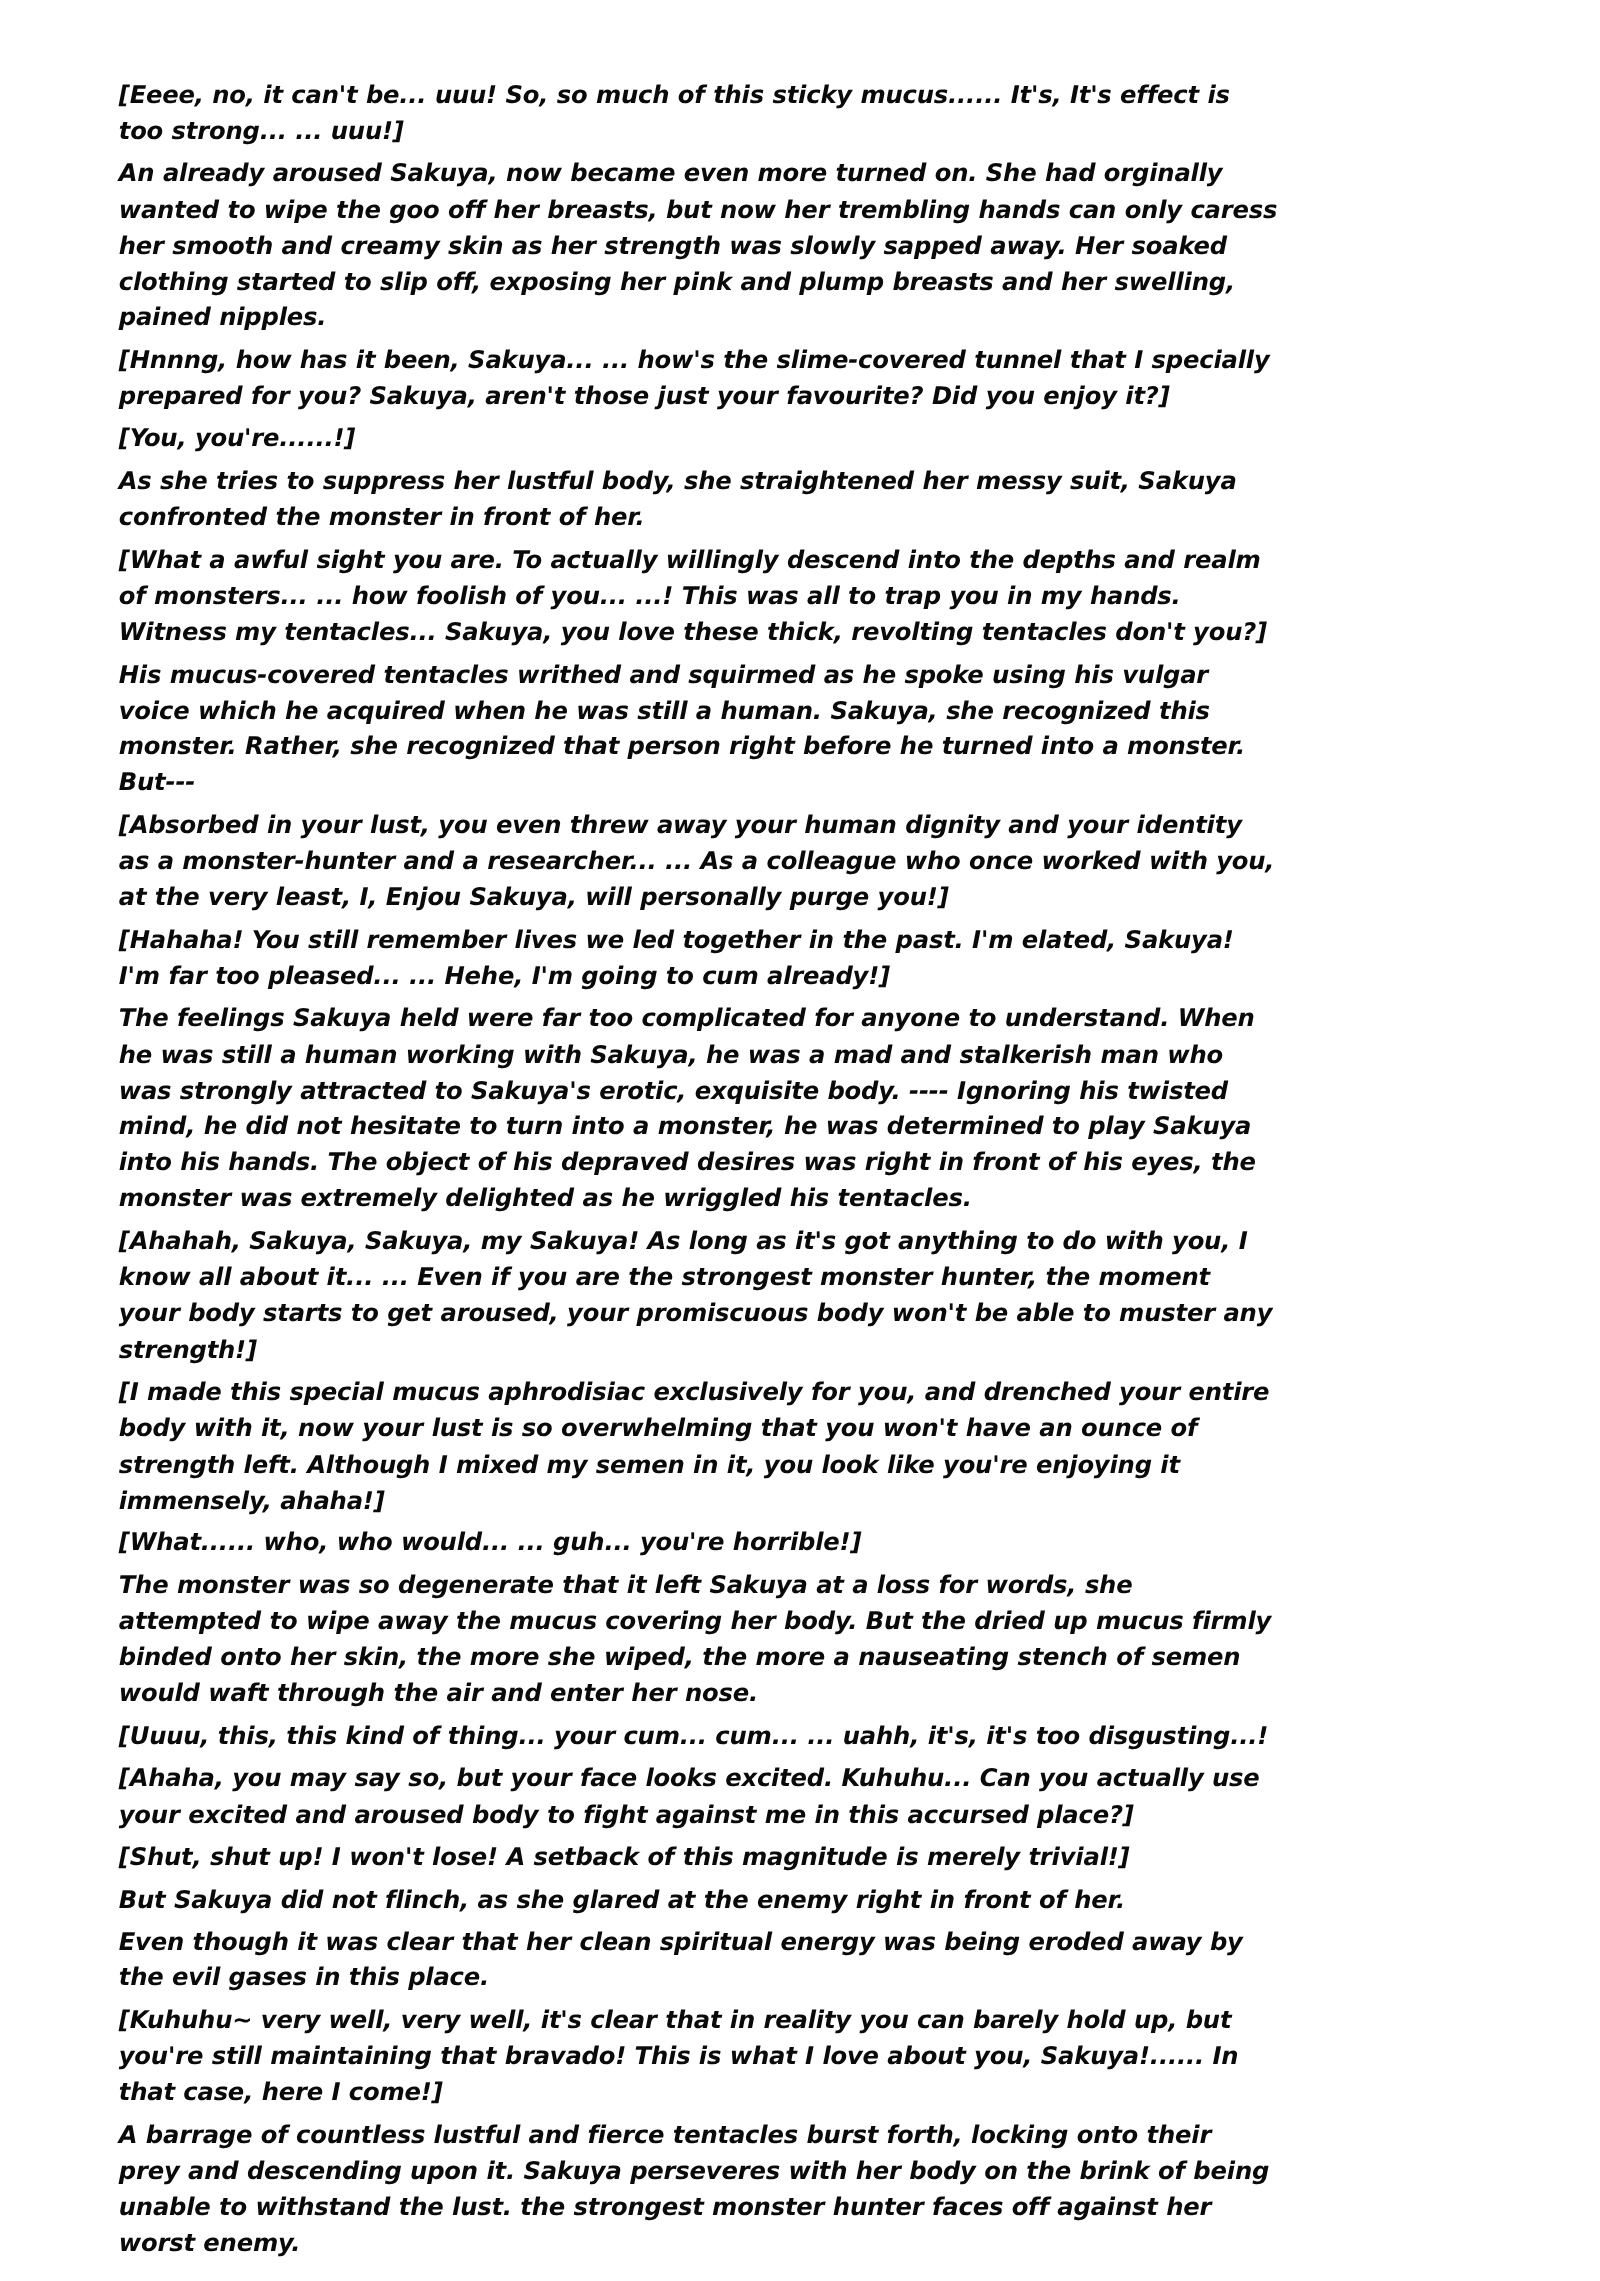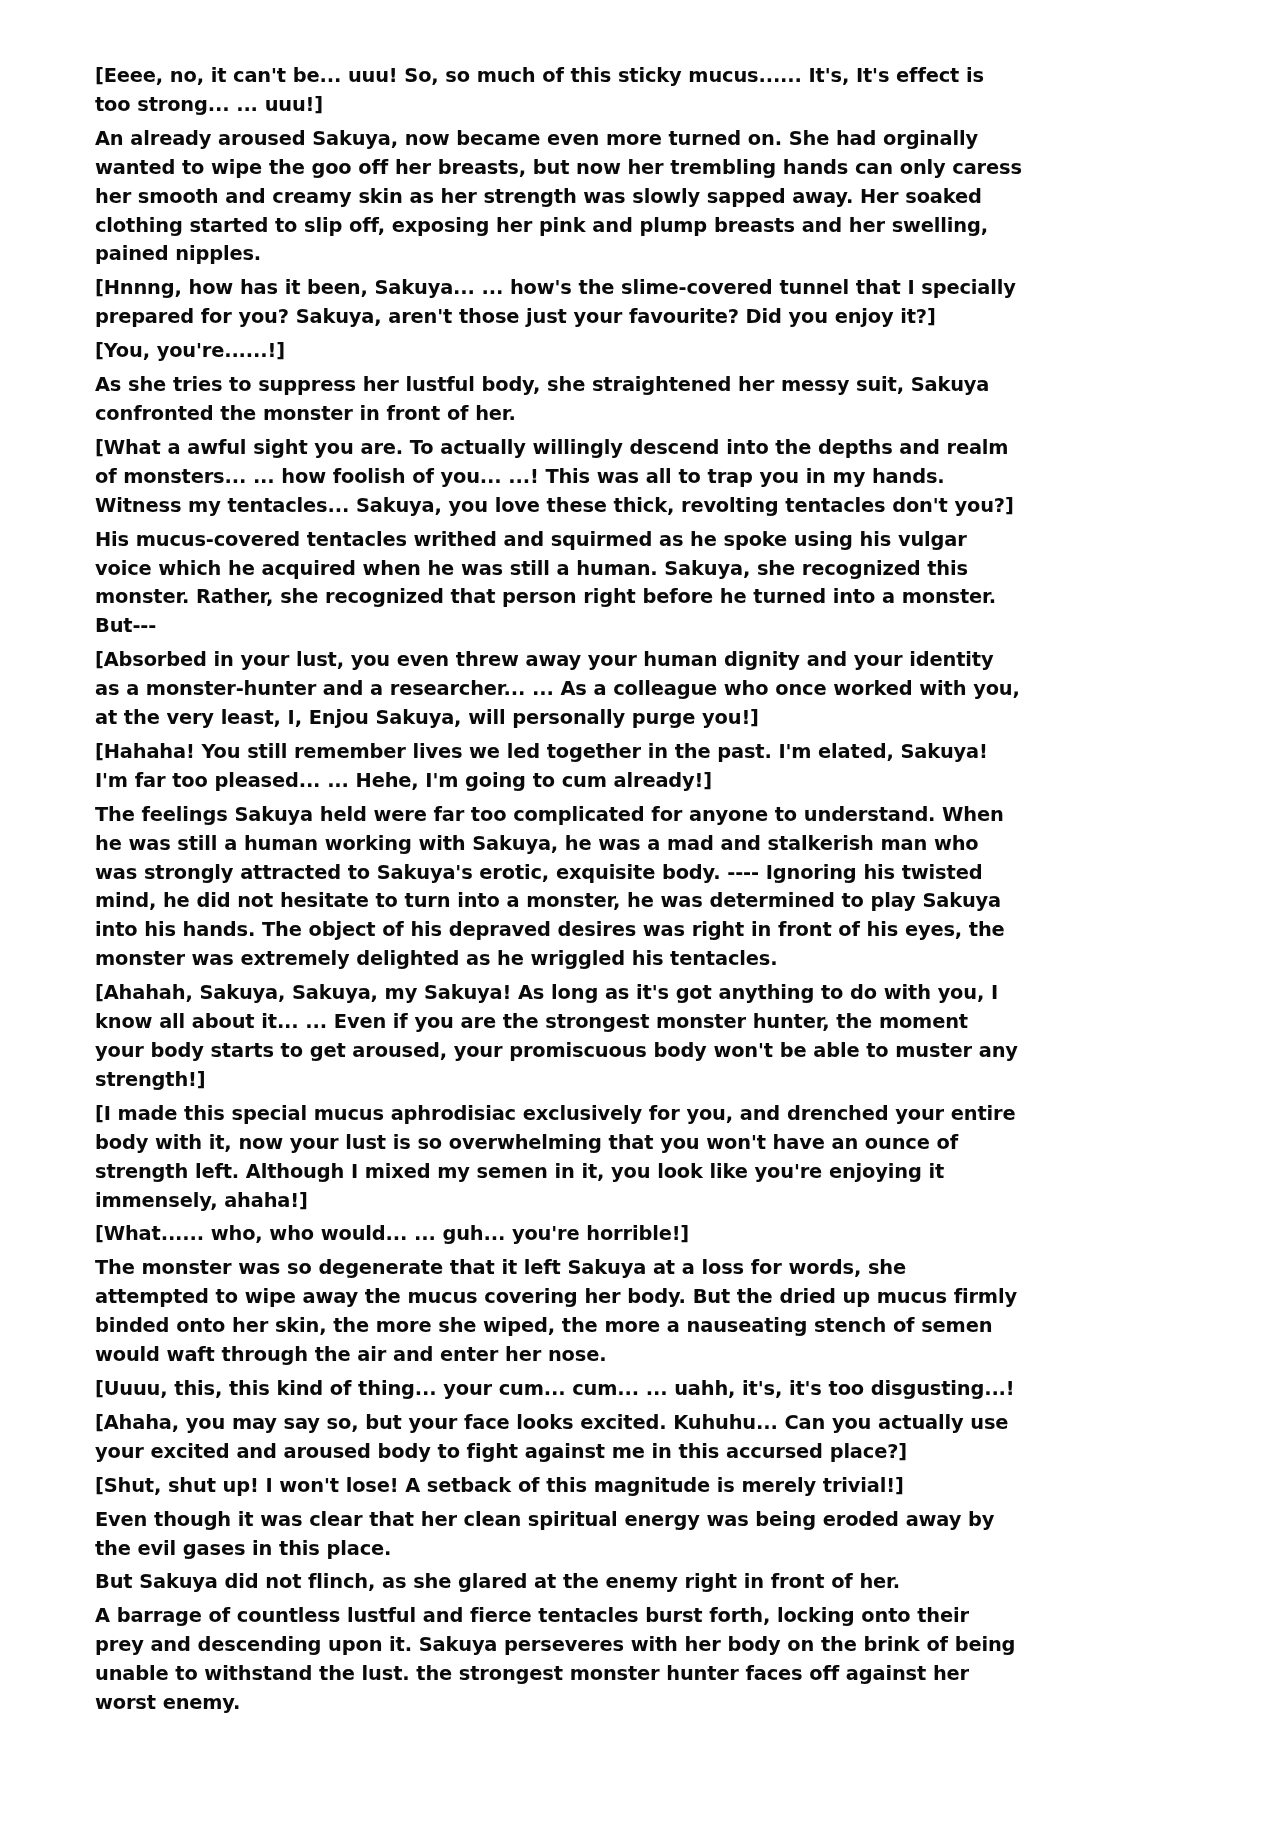--- a/index.html
+++ b/index.html
@@ -22,20 +22,21 @@
     box-sizing: border-box;
   }
   .text-column {
     position: absolute;
     left: 95px;
     top: 62px;
     width: 928px;
   }
   .para {
     font-family: "DejaVu Sans", sans-serif;
+    font-style: italic;
     font-weight: 600;
     font-size: 19.4px;
     line-height: 28.9px;
     letter-spacing: -0.15px;
     word-spacing: 0.2px;
     color: #0a0a0a;
     margin: 0;
     padding: 0;
     text-align: left;
     white-space: normal;
@@ -58,17 +59,18 @@
     <p class="para">[Absorbed in your lust, you even threw away your human dignity and your identity as a monster-hunter and a researcher... ... As a colleague who once worked with you, at the very least, I, Enjou Sakuya, will personally purge you!]</p>
     <p class="para">[Hahaha! You still remember lives we led together in the past. I'm elated, Sakuya! I'm far too pleased... ... Hehe, I'm going to cum already!]</p>
     <p class="para">The feelings Sakuya held were far too complicated for anyone to understand. When he was still a human working with Sakuya, he was a mad and stalkerish man who was strongly attracted to Sakuya's erotic, exquisite body. ---- Ignoring his twisted mind, he did not hesitate to turn into a monster, he was determined to play Sakuya into his hands. The object of his depraved desires was right in front of his eyes, the monster was extremely delighted as he wriggled his tentacles.</p>
     <p class="para">[Ahahah, Sakuya, Sakuya, my Sakuya! As long as it's got anything to do with you, I know all about it... ... Even if you are the strongest monster hunter, the moment your body starts to get aroused, your promiscuous body won't be able to muster any strength!]</p>
     <p class="para">[I made this special mucus aphrodisiac exclusively for you, and drenched your entire body with it, now your lust is so overwhelming that you won't have an ounce of strength left. Although I mixed my semen in it, you look like you're enjoying it immensely, ahaha!]</p>
     <p class="para">[What...... who, who would... ... guh... you're horrible!]</p>
     <p class="para">The monster was so degenerate that it left Sakuya at a loss for words, she attempted to wipe away the mucus covering her body. But the dried up mucus firmly binded onto her skin, the more she wiped, the more a nauseating stench of semen would waft through the air and enter her nose.</p>
     <p class="para">[Uuuu, this, this kind of thing... your cum... cum... ... uahh, it's, it's too disgusting...!</p>
     <p class="para">[Ahaha, you may say so, but your face looks excited. Kuhuhu... Can you actually use your excited and aroused body to fight against me in this accursed place?]</p>
     <p class="para">[Shut, shut up! I won't lose! A setback of this magnitude is merely trivial!]</p>
+    <p class="para">But Sakuya did not flinch, as she glared at the enemy right in front of her.</p>
     <p class="para">Even though it was clear that her clean spiritual energy was being eroded away by the evil gases in this place.</p>
-    <p class="para">But Sakuya did not flinch, as she glared at the enemy right in front of her.</p>
+    <p class="para">[Kuhuhu~ very well, very well, it's clear that in reality you can barely hold up, but you're still maintaining that bravado! This is what I love about you, Sakuya!...... In that case, here I come!]</p>
     <p class="para">A barrage of countless lustful and fierce tentacles burst forth, locking onto their prey and descending upon it. Sakuya perseveres with her body on the brink of being unable to withstand the lust. the strongest monster hunter faces off against her worst enemy.</p>
   </div>
 </div>
 
 </body></html>

